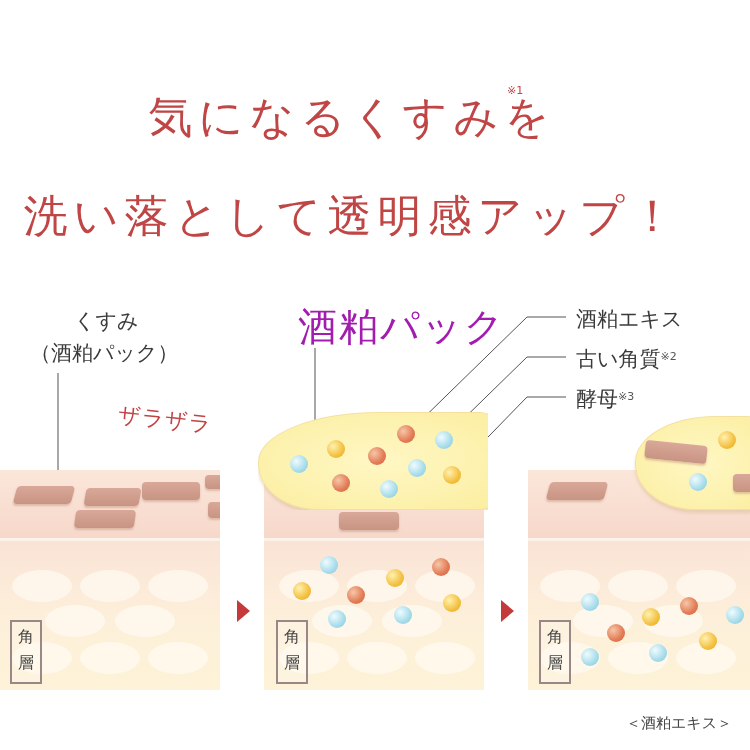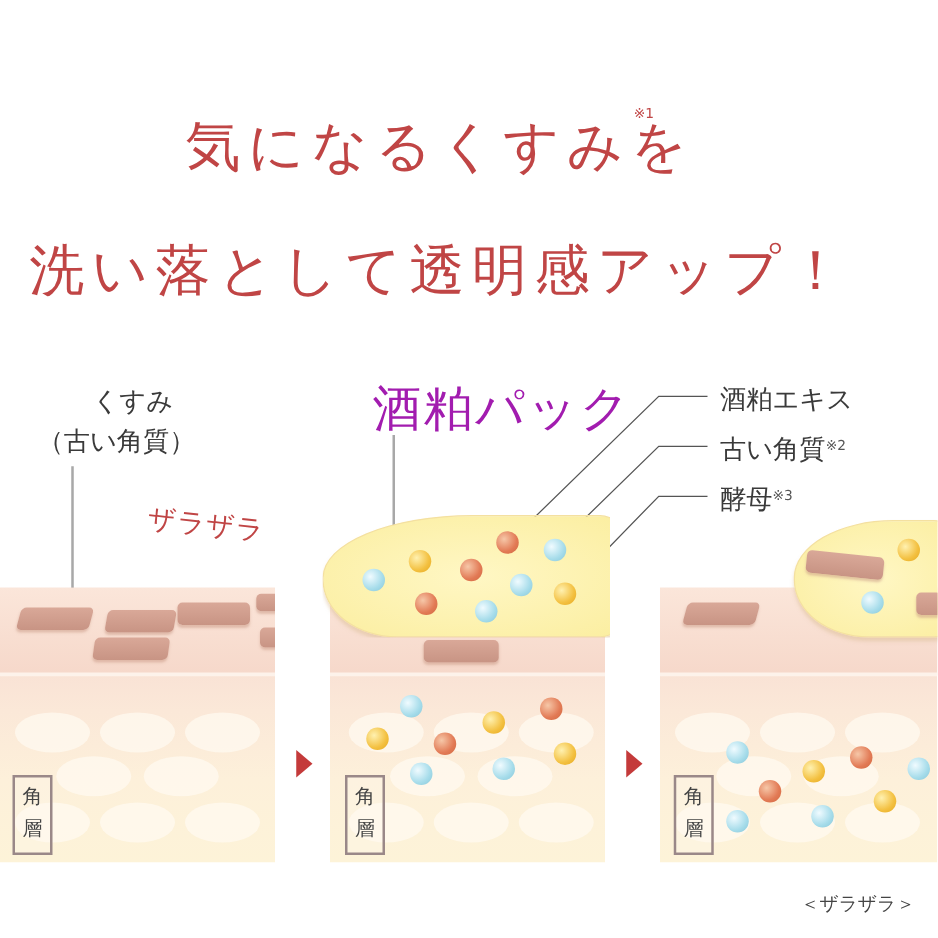--- a/index.html
+++ b/index.html
@@ -38,21 +38,21 @@
   svg.lines { position:absolute; left:0; top:0; }
 </style>
 </head>
 <body>
 
 <div class="title t1">気になるくすみを</div>
 <div class="note" style="left:507px; top:84px;">※1</div>
 <div class="title t2">洗い落として透明感アップ！</div>
 
 <div class="label" style="left:37px; top:305px;margin-left:37px;">くすみ</div>
-<div class="label" style="left:30px; top:337px;">（古い角質）</div>
+<div class="label" style="left:30px; top:337px;">（酒粕パック）</div>
 <div class="vline" style="left:57px; top:373px; height:122px;"></div>
 <div class="zara" style="left:118px; top:405px;">ザラザラ</div>
 
 <div class="red-label" style="left:298px; top:300px;">酒粕パック</div>
 <div class="vline" style="left:314px; top:348px; height:92px;"></div>
 
 <div class="label" style="left:576px; top:303px;"><span>酒粕エキス</span></div>
 <div class="label" style="left:576px; top:343px;"><span>古い角質</span><sup>※2</sup></div>
 <div class="label" style="left:576px; top:383px;"><span>酵母</span><sup>※3</sup></div>
 
@@ -156,13 +156,13 @@
     <div>層</div>
   </div>
 </div>
 
 <div class="pack" style="left:635px; top:416px; width:130px; height:92px; border-radius:80px 20px 20px 60px / 46px 20px 20px 46px;"></div>
 <div class="flake" style="left:645px; top:443px; width:62px; transform:rotate(6deg);"></div>
 <div class="flake" style="left:733px; top:474px; width:20px;"></div>
 <div class="ball yellow" style="left:718px; top:431px;"></div>
 <div class="ball blue" style="left:689px; top:473px;"></div>
 
-<div class="caption">＜ザラザラ＞</div>
+<div class="caption">＜酒粕エキス＞</div>
 
 </body></html>

